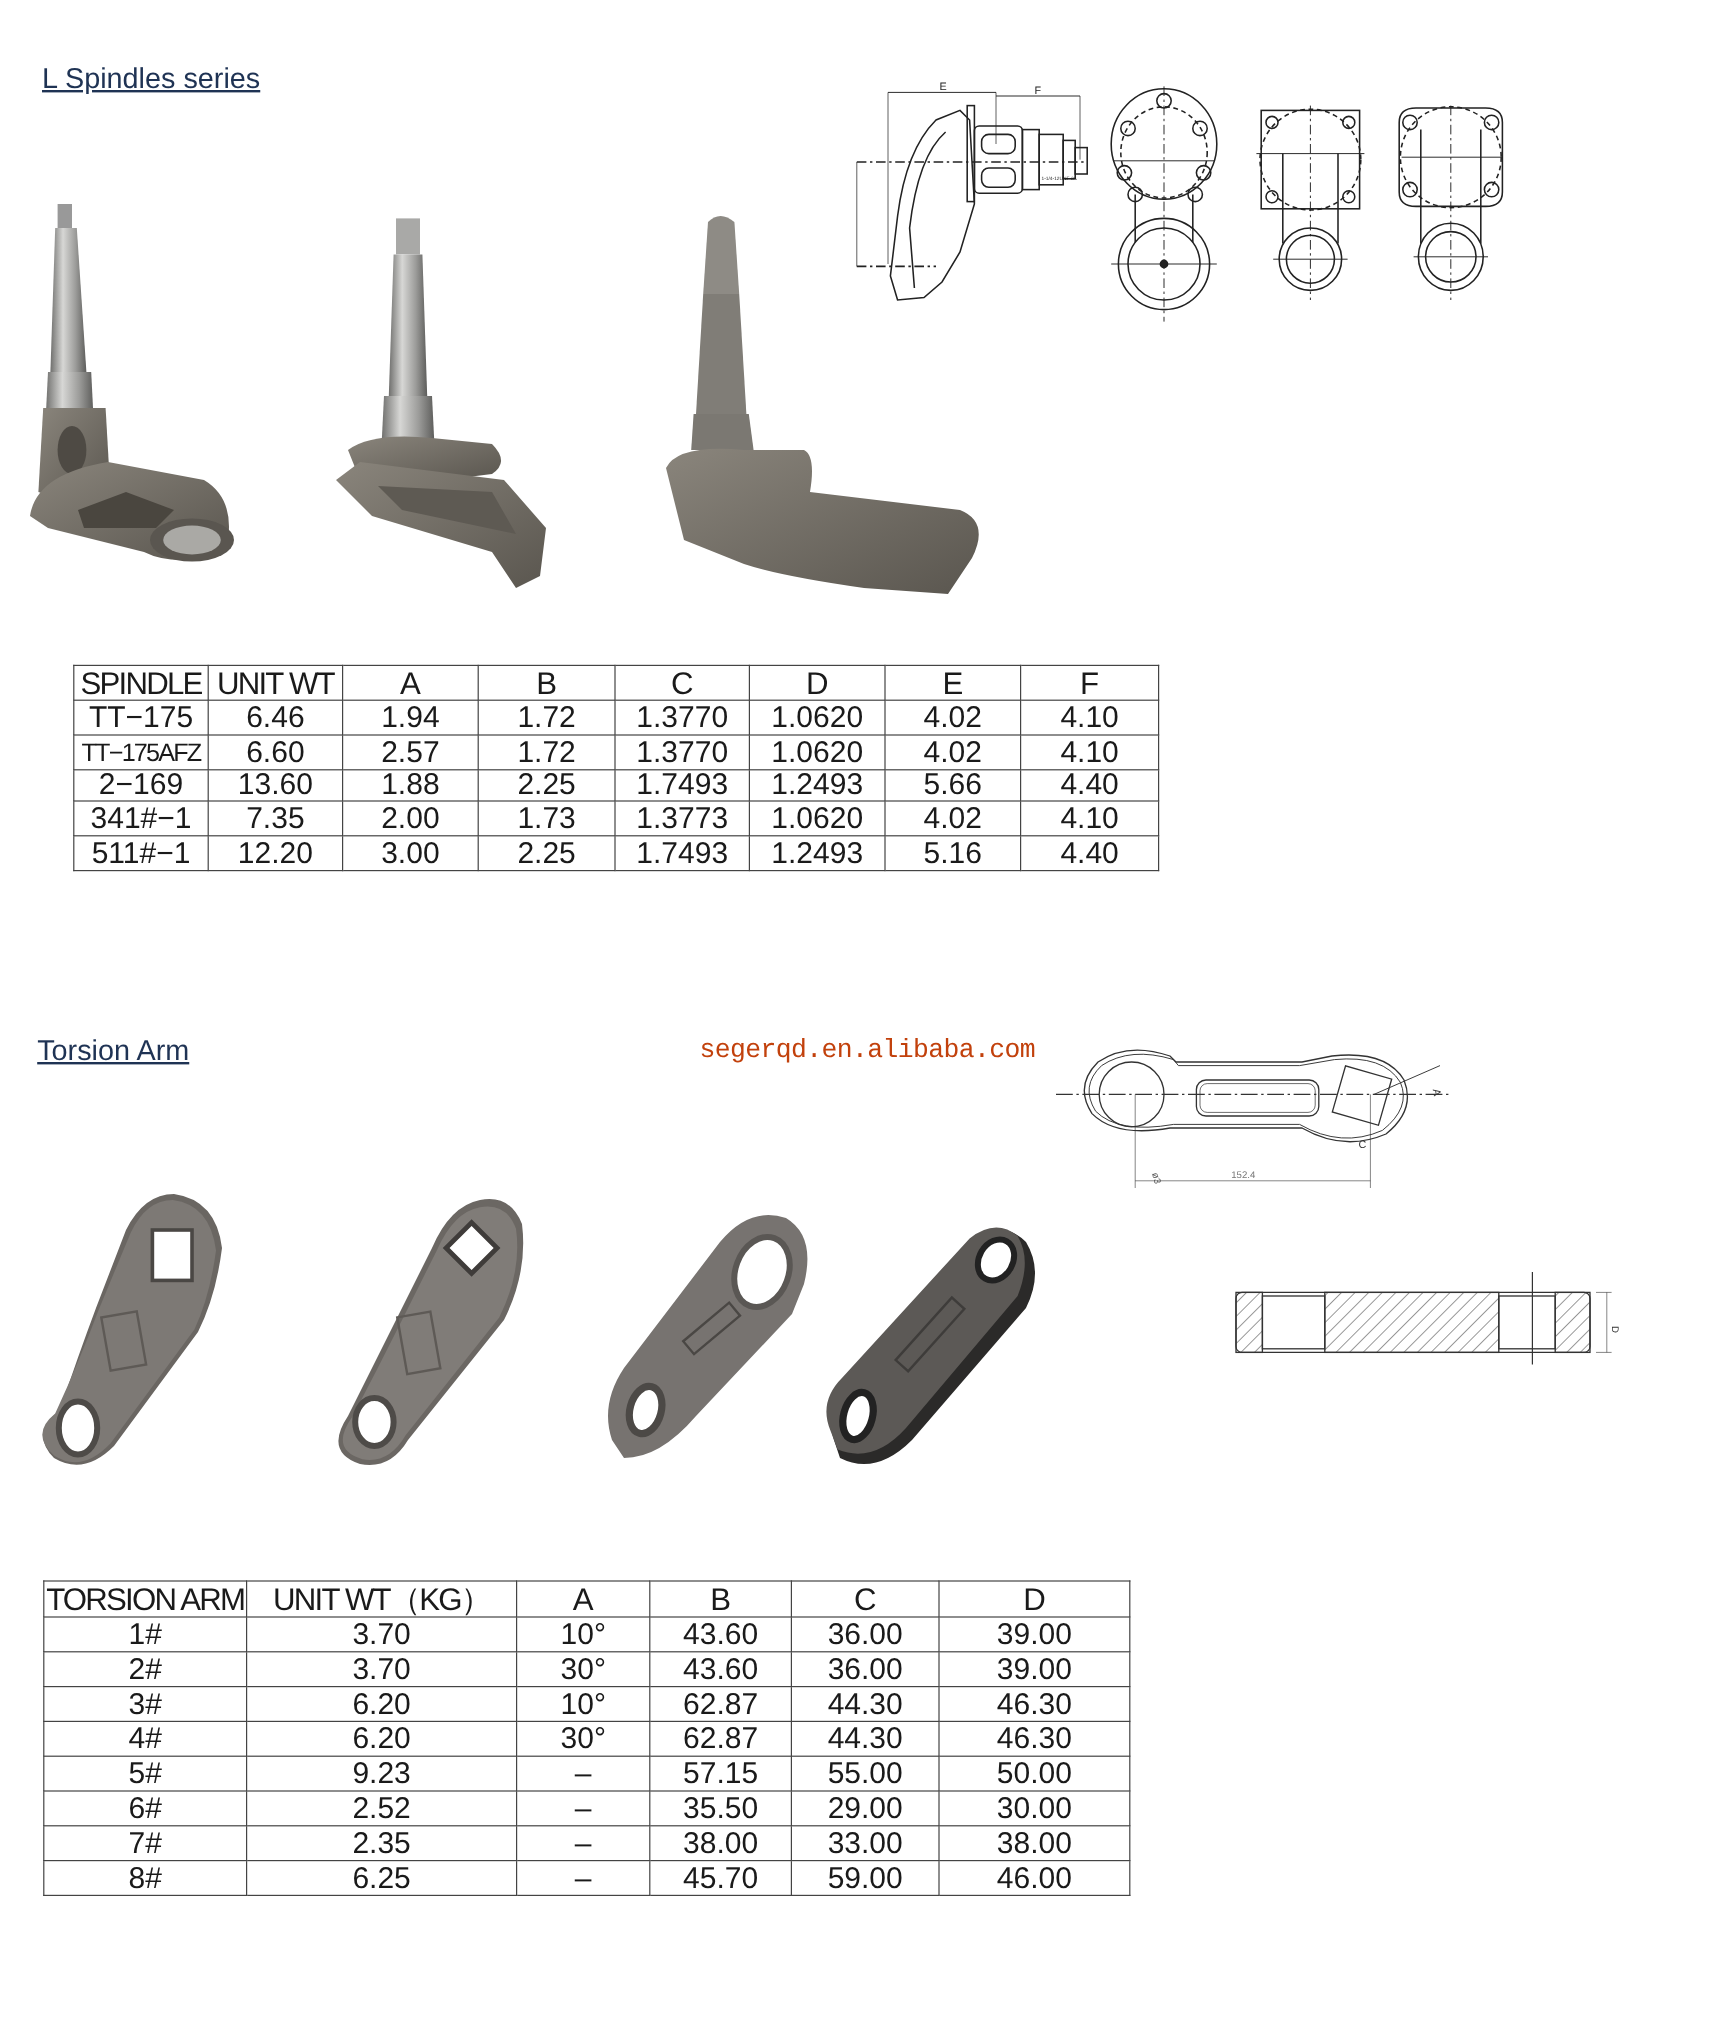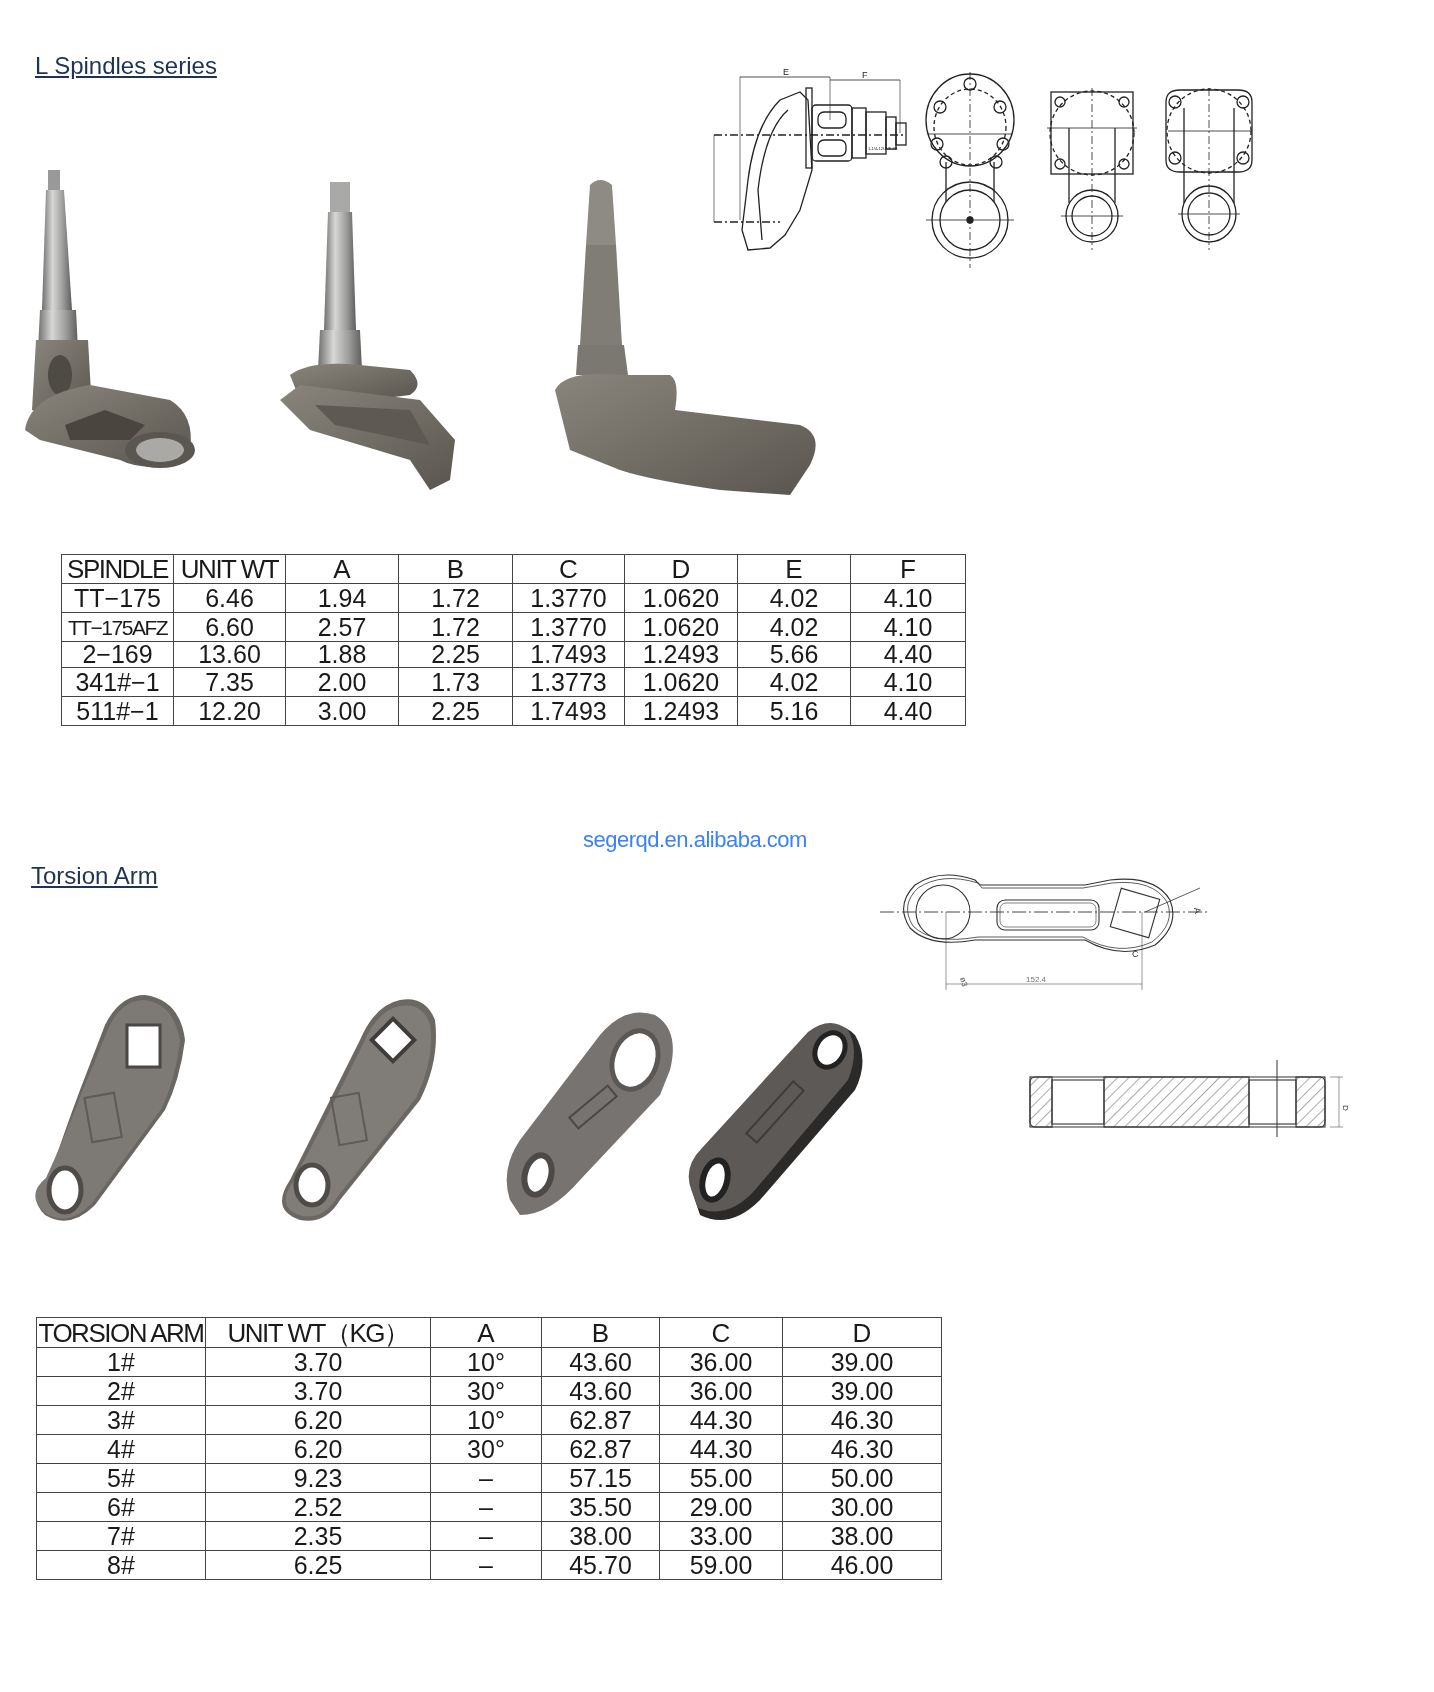--- a/index.html
+++ b/index.html
@@ -1,19 +1,19 @@
 <!DOCTYPE html>
 <html><head>
 <meta charset="utf-8">
 <style>
   html, body { margin: 0; padding: 0; background: #ffffff; }
   body { width: 1434px; height: 1692px; position: relative; overflow: hidden; font-family: "Liberation Sans", sans-serif; color: #1a1a1a; }
   .abs { position: absolute; }
   .section-title { position: absolute; font-family: "Liberation Sans", sans-serif; font-size: 24px; color: #1f3354; font-weight: normal; letter-spacing: 0px; white-space: nowrap; text-decoration: underline; }
-  .watermark { position: absolute; font-family: Liberation Sans, sans-serif; font-size: 22px; color: #3b82f6; letter-spacing: -0.5px; white-space: nowrap; }
+  .watermark { position: absolute; font-family: Liberation Mono, monospace; font-size: 22px; color: #c2410c; letter-spacing: -0.5px; white-space: nowrap; margin-top: 36px; }
   table.spec { position: absolute; border-collapse: collapse; table-layout: fixed; font-family: "Liberation Sans", sans-serif; color: #1a1a1a; }
   table.spec td { border: 1.5px solid #444; padding: 0; text-align: center; vertical-align: middle; font-size: 25px; line-height: 1; white-space: nowrap; overflow: hidden; }
   table.spec tr.hdr td { font-size: 26px; }
   td.narrow { letter-spacing: -1.5px; }
   svg { position: absolute; overflow: visible; }
 </style>
 </head>
 <body>
 
 <div class="section-title" style="left:35px; top:52px;">L Spindles series</div>

